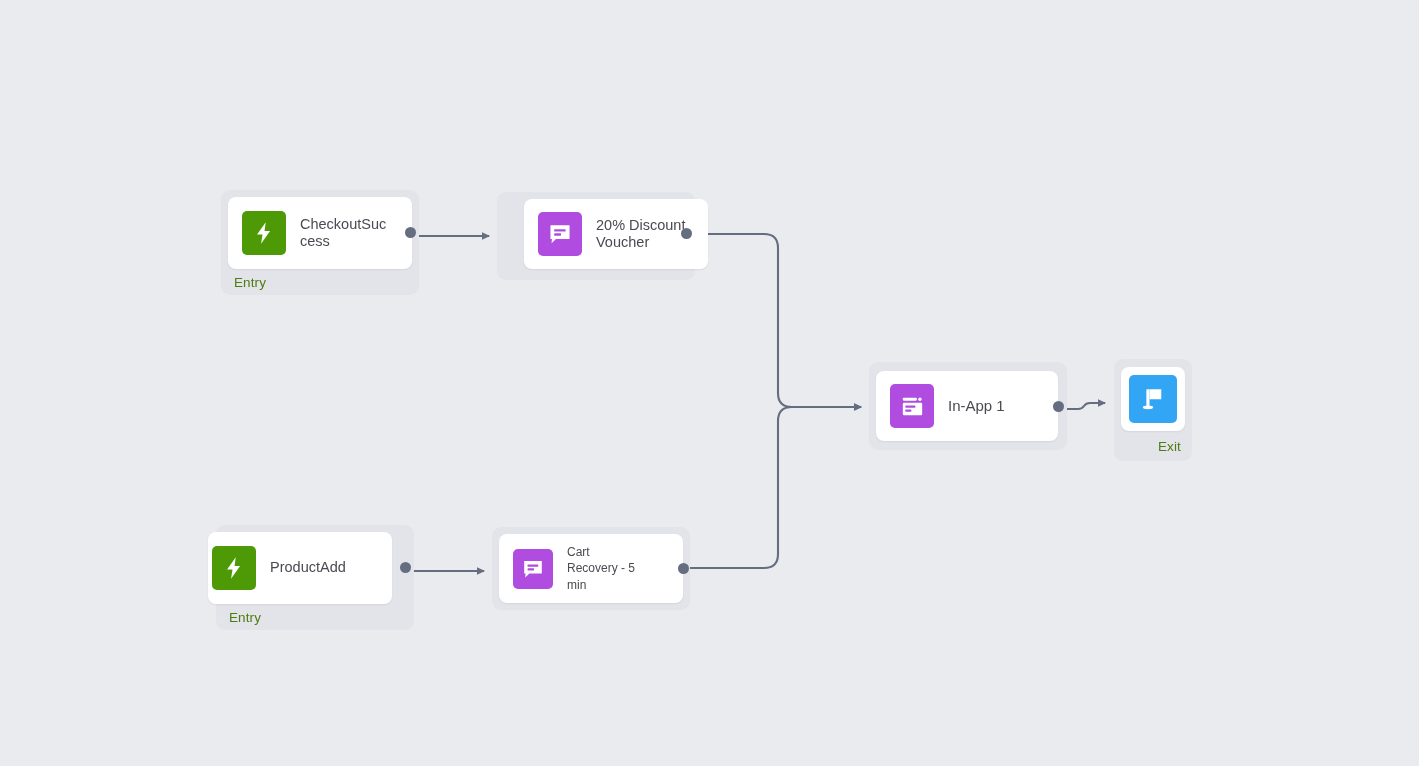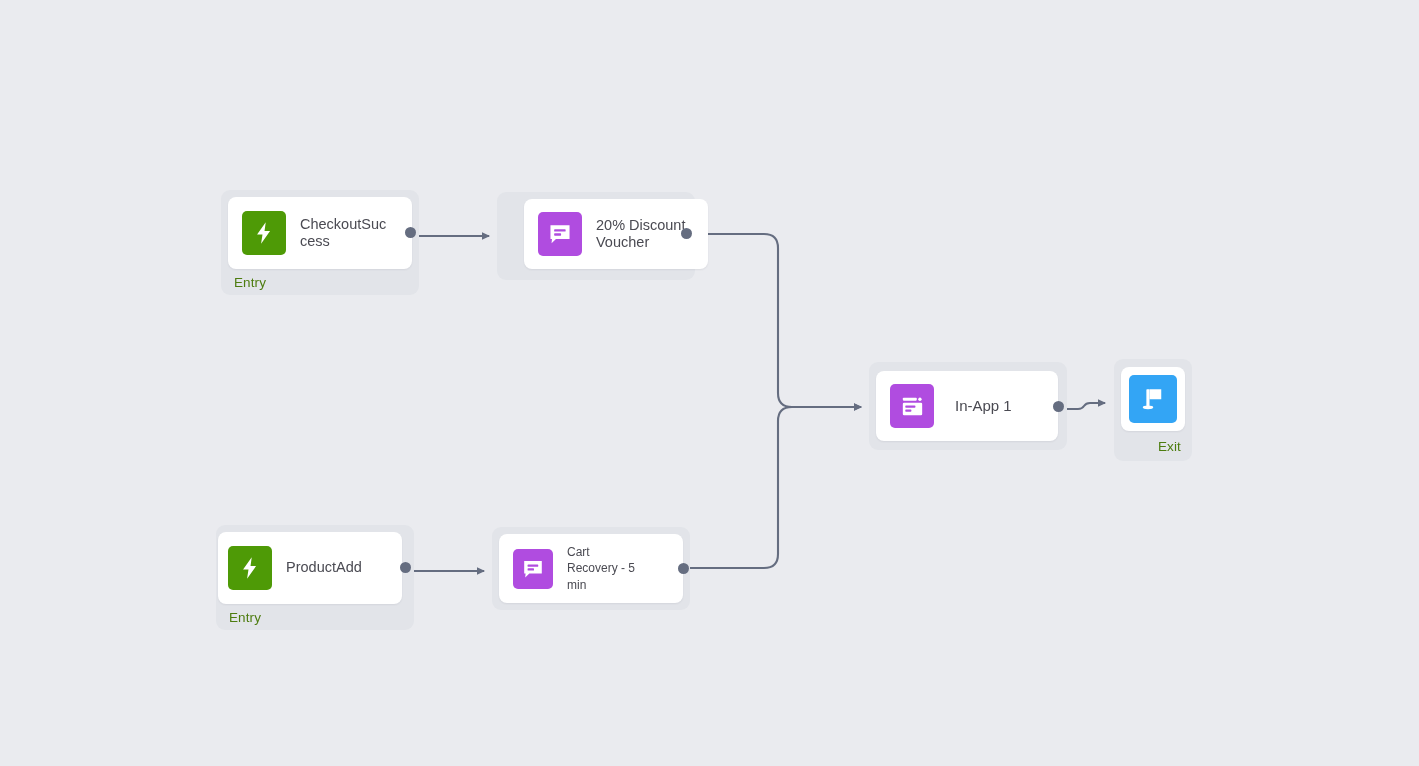--- a/index.html
+++ b/index.html
@@ -125,21 +125,21 @@
         <rect x="6.6" y="11.3" width="6.4" height="2.2" rx="0.6" fill="#b04ce0"></rect>
       </svg>
     </span>
     <span class="node-title" style="font-size:14.5px;">20% Discount
 Voucher</span>
   </div>
   <span class="port" style="left:681px; top:228px;"></span>
 
   <div class="node-frame" style="left:216px; top:525px; width:198px; height:105px;">
   </div>
-  <div class="node-card" style="left:218px; top:532px; width:184px; height:72px; padding:0 10px;">
+  <div class="node-card" style="left:208px; top:532px; width:184px; height:72px; padding:0 4px;">
     <span class="icon-box icon-green" style="width:44px; height:44px;">
       <svg width="26" height="26" viewBox="0 0 24 24" aria-hidden="true">
         <path d="M13.6 2 L5.6 13.4 L10.6 13.4 L9.3 22 L17.6 10.2 L12.5 10.2 Z" fill="#ffffff"></path>
       </svg>
     </span>
     <span class="node-title" style="font-size:14.5px;">ProductAdd</span>
   </div>
   <span class="node-label-sub" style="left:229px; top:610px;">Entry</span>
   <span class="port" style="left:400px; top:562px;"></span>
 
@@ -154,21 +154,21 @@
       </svg>
     </span>
     <span class="node-title" style="font-size:12px; line-height:1.35;">Cart
 Recovery - 5
 min</span>
   </div>
   <span class="port" style="left:678px; top:563px;"></span>
 
   <div class="node-frame" style="left:869px; top:362px; width:198px; height:88px;">
   </div>
-  <div class="node-card" style="left:876px; top:371px; width:182px; height:70px; padding:0 14px;gap:7px;">
+  <div class="node-card" style="left:876px; top:371px; width:182px; height:70px; padding:0 14px;">
     <span class="icon-box icon-purple" style="width:44px; height:44px;">
       <svg width="27" height="27" viewBox="0 0 24 24" aria-hidden="true">
         <rect x="3.4" y="4.2" width="12.4" height="2.6" rx="0.7" fill="#ffffff"></rect>
         <circle cx="18.6" cy="5.5" r="1.5" fill="#ffffff"></circle>
         <rect x="3.4" y="8.6" width="17.2" height="11.2" rx="1.1" fill="#ffffff"></rect>
         <rect x="5.6" y="11" width="9" height="2.1" rx="0.6" fill="#b04ce0"></rect>
         <rect x="5.6" y="14.6" width="5.4" height="2.1" rx="0.6" fill="#b04ce0"></rect>
       </svg>
     </span>
     <span class="node-title" style="font-size:15px;">In-App 1</span>

